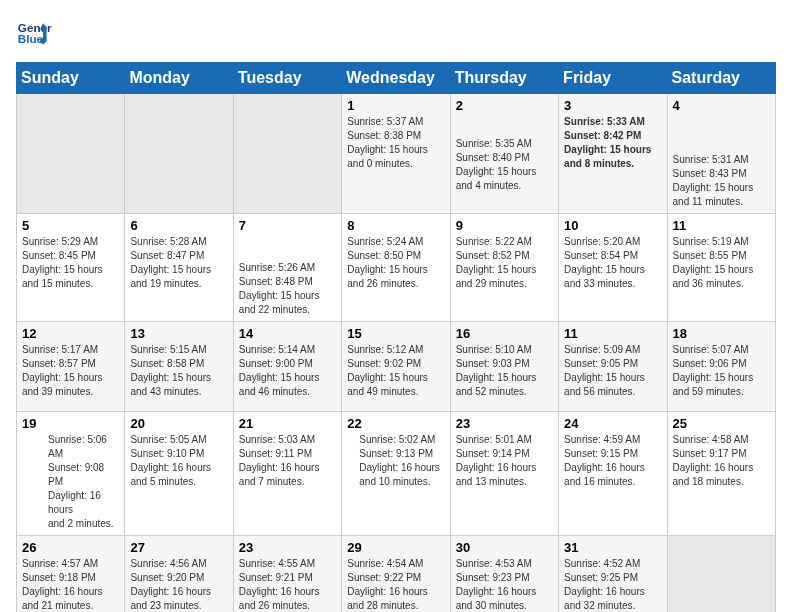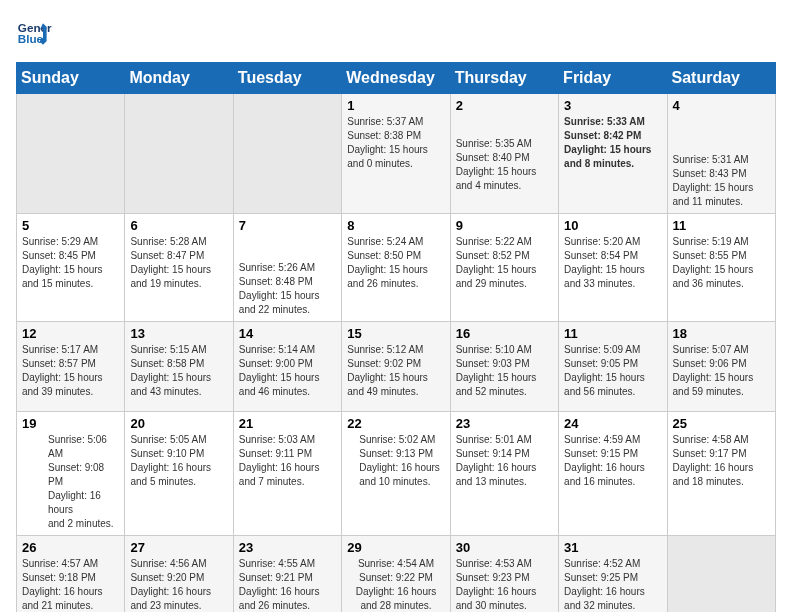--- a/index.html
+++ b/index.html
@@ -314,21 +314,21 @@
         </td>
         <td>
           <span class="day-number">23</span>
           <div class="day-info" style="white-space: pre-line;">Sunrise: 4:55 AM
 Sunset: 9:21 PM
 Daylight: 16 hours
 and 26 minutes.</div>
         </td>
         <td>
           <span class="day-number">29</span>
-          <div class="day-info" style="white-space: pre-line; text-align: center;">Sunrise: 4:54 AM
+          <div class="day-info" style="white-space: pre-line;">Sunrise: 4:54 AM
 Sunset: 9:22 PM
 Daylight: 16 hours
 and 28 minutes.</div>
         </td>
         <td>
           <span class="day-number">30</span>
           <div class="day-info" style="white-space: pre-line;">Sunrise: 4:53 AM
 Sunset: 9:23 PM
 Daylight: 16 hours
 and 30 minutes.</div>

